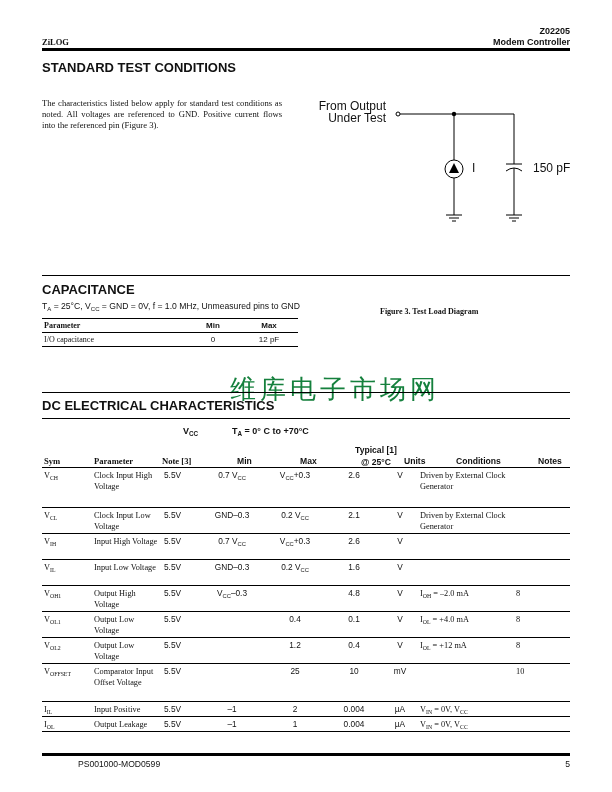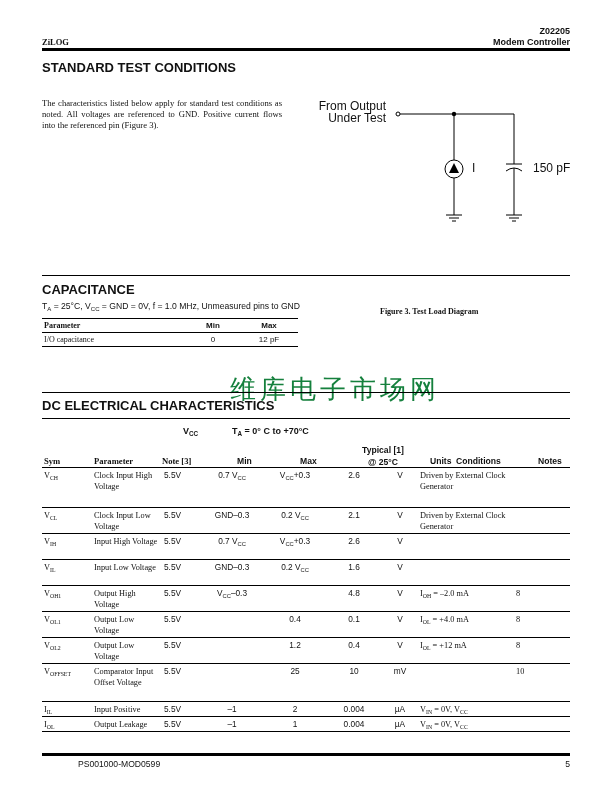--- a/index.html
+++ b/index.html
@@ -102,22 +102,22 @@
 
 <div class="abs sans" style="left:183px;top:426px;font-size:9px;font-weight:bold;"><span>V</span><sub>CC</sub></div>
 <div class="abs sans" style="left:232px;top:426px;font-size:9px;font-weight:bold;"><span>T</span><sub>A</sub><span> = 0° C to +70°C</span></div>
 
 <div class="abs" style="left:42px;top:444px;width:528px;height:20px;font-size:8.6px;font-weight:bold;">
   <span class="abs serif" style="left:2px;top:12px;">Sym</span>
   <span class="abs serif" style="left:52px;top:12px;">Parameter</span>
   <span class="abs serif" style="left:120px;top:12px;">Note [3]</span>
   <span class="abs sans" style="left:195px;top:12px;">Min</span>
   <span class="abs sans" style="left:258px;top:12px;">Max</span>
-  <span class="abs sans" style="left:307px;top:0px;width:68px;text-align:center;line-height:12px;"><span>Typical [1]</span><br><span>@ 25°C</span></span>
-  <span class="abs sans" style="left:362px;top:12px;margin-left:26px;">Units</span>
+  <span class="abs sans" style="left:300px;top:0px;width:68px;text-align:center;line-height:12px;"><span>Typical [1]</span><br><span>@ 25°C</span></span>
+  <span class="abs sans" style="left:362px;top:12px;">Units</span>
   <span class="abs sans" style="left:414px;top:12px;text-align:center;">Conditions</span>
   <span class="abs sans" style="left:496px;top:12px;">Notes</span>
 </div>
 
 <table class="abs dc-table" style="top:467px;">
   <colgroup>
     <col style="width:50px">
       <col style="width:70px">
       <col style="width:38px">
       <col style="width:64px">

